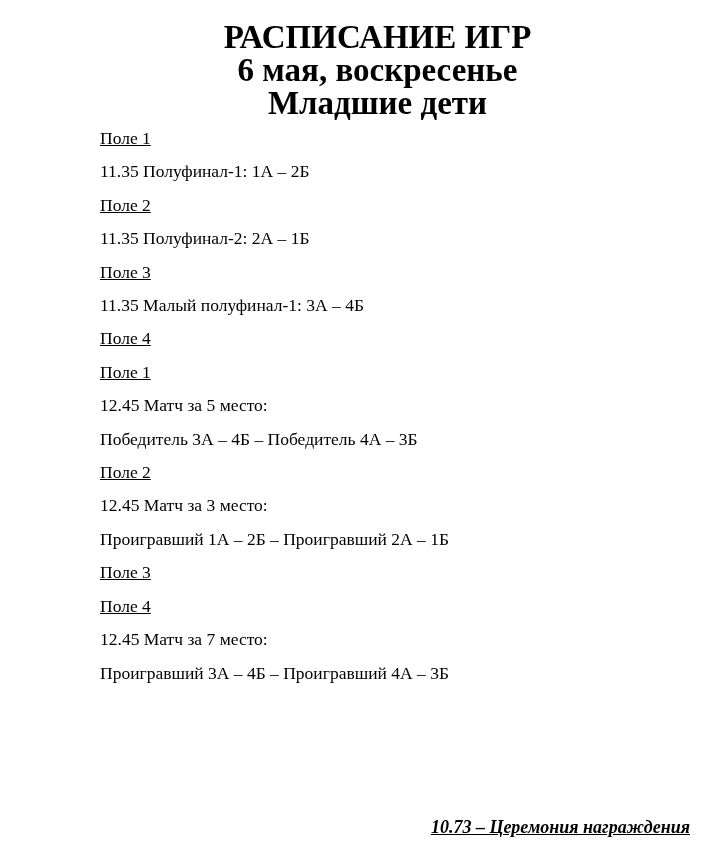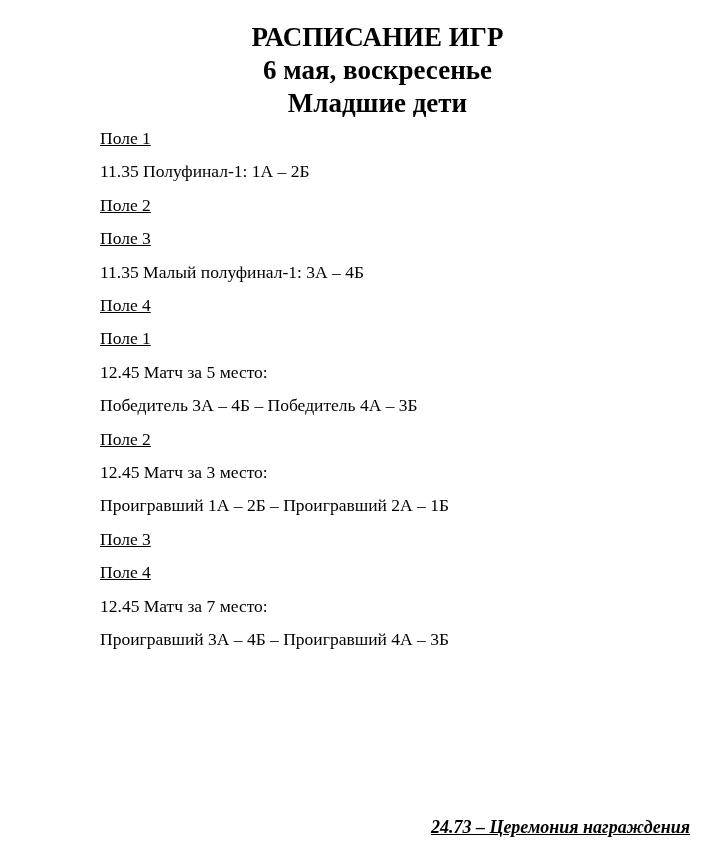--- a/index.html
+++ b/index.html
@@ -16,21 +16,21 @@
     background: #ffffff;
     overflow: hidden;
   }
   .doc-header {
     position: absolute;
     top: 21px;
     left: 48px;
     right: 0;
     text-align: center;
     font-weight: bold;
-    font-size: 27px;
+    font-size: 33px;
     line-height: 33px;
   }
   .doc-body {
     position: absolute;
     top: 122px;
     left: 100px;
     right: 10px;
     font-size: 17.5px;
     line-height: 33.4px;
   }
@@ -63,32 +63,33 @@
     <div>РАСПИСАНИЕ ИГР</div>
     <div>6 мая, воскресенье</div>
     <div>Младшие дети</div>
   </div>
 
   <div class="doc-body" id="schedule-body">
 
   <p class="field-header"><span class="u">Поле 1</span></p>
       <p class="match-line">11.35 Полуфинал-1: 1А – 2Б</p>
       <p class="field-header"><span class="u">Поле 2</span></p>
+      <p class="match-line">11.35 Полуфинал-2: 2А – 1Б</p>
       <p class="field-header"><span class="u">Поле 3</span></p>
       <p class="match-line">11.35 Малый полуфинал-1: 3А – 4Б</p>
       <p class="field-header"><span class="u">Поле 4</span></p>
       <p class="field-header"><span class="u">Поле 1</span></p>
       <p class="match-line">12.45 Матч за 5 место:</p>
       <p class="match-line">Победитель 3А – 4Б – Победитель 4А – 3Б</p>
       <p class="field-header"><span class="u">Поле 2</span></p>
       <p class="match-line">12.45 Матч за 3 место:</p>
       <p class="match-line">Проигравший 1А – 2Б – Проигравший 2А – 1Б</p>
       <p class="field-header"><span class="u">Поле 3</span></p>
       <p class="field-header"><span class="u">Поле 4</span></p>
       <p class="match-line">12.45 Матч за 7 место:</p>
       <p class="match-line">Проигравший 3А – 4Б – Проигравший 4А – 3Б</p>
     </div>
 
   <div class="doc-footer">
-    <span class="u">24.73 – Церемония награждения</span>
+    <span class="u">10.73 – Церемония награждения</span>
   </div>
 
 </div>
 
 </body></html>

